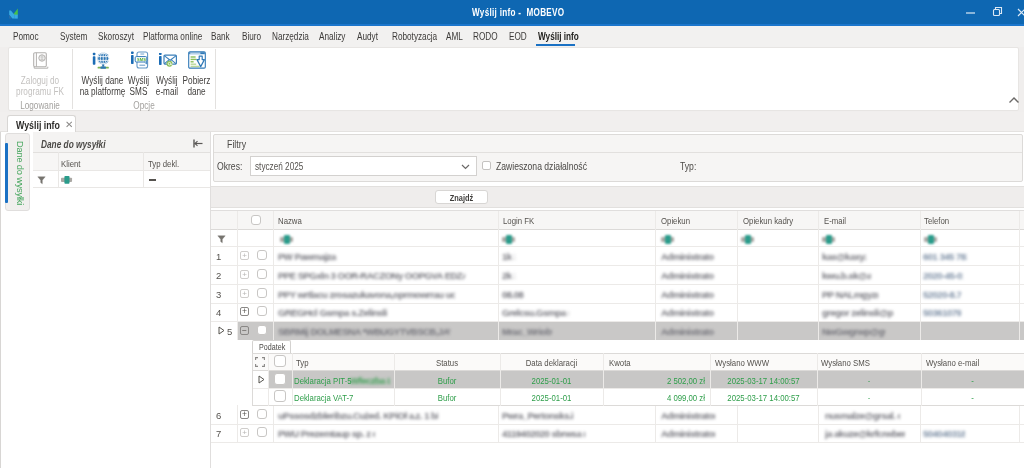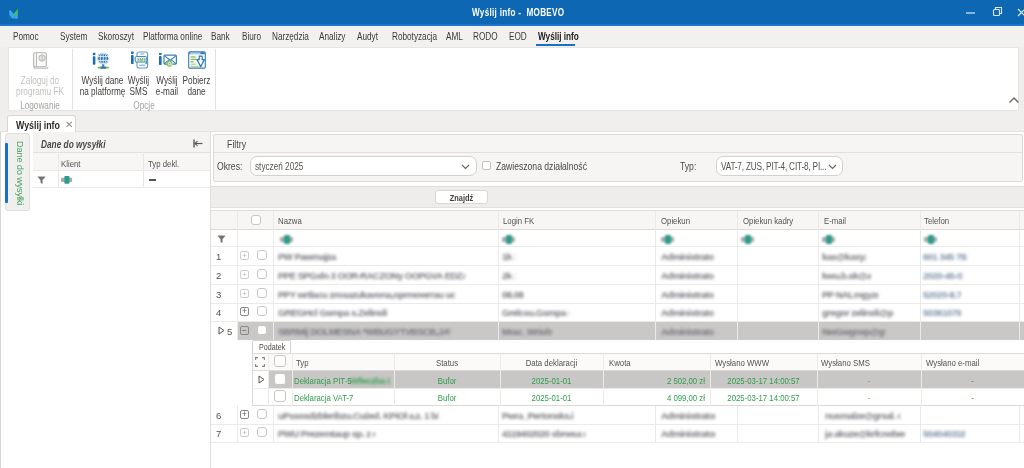--- a/index.html
+++ b/index.html
@@ -47,21 +47,21 @@
   .lp-header { position:absolute; left:41px; top:138px; font-size:10.5px; font-weight:bold; font-style:italic; color:#4b4946; transform:scaleX(0.79); transform-origin:0 50%; }
   .lp-hline { left:33px; top:152px; width:177px; height:1px; background:#e2e0de; }
   .lp-colhead { position:absolute; top:158px; font-size:9.5px; color:#55524e; transform:scaleX(0.82); transform-origin:0 50%; }
   .lp-grid-line { background:#e9e7e5; }
 
   
   .filtrybox { left:213px; top:134px; width:810px; height:48px; background:#f6f5f4; border:1px solid #dcdad8; border-radius:2px; }
   .filtry-title { position:absolute; left:227px; top:138px; font-size:10.5px; color:#4b4946; transform:scaleX(0.84); transform-origin:0 50%; }
   .filtry-hline { left:214px; top:152px; width:808px; height:1px; background:#e2e0de; }
   .flabel { position:absolute; font-size:10.5px; color:#4b4946; transform:scaleX(0.82); transform-origin:0 50%; white-space:nowrap; }
-  .combo { position:absolute; background:#ffffff; border:1px solid #d3d1cf; border-radius:7px; }
+  .combo { position:absolute; background:#ffffff; border:1px solid #d3d1cf; border-radius:0; }
   .combo .ct { position:absolute; left:4px; top:4px; font-size:10px; color:#55524e; white-space:nowrap; transform:scaleX(0.82); transform-origin:0 50%; }
   .searcharea { left:211px; top:186px; width:813px; height:22px; background:#efedec; border-top:1px solid #e2e0de; border-bottom:1px solid #e2e0de; }
   .searchinput { left:221px; top:190px; width:210px; height:14px; background:#ffffff; border:1px solid #d8d6d4; border-radius:3px; }
   .searchbtn { left:435px; top:190px; width:53px; height:14px; background:#ffffff; border:1px solid #d8d6d4; border-radius:3px; text-align:center; }
 
   
   .gh-bg { left:211px; top:211px; width:813px; height:18px; background:#f7f6f5; }
   .ghead { position:absolute; top:215px; font-size:9.5px; color:#55524e; white-space:nowrap; transform:scaleX(0.82); transform-origin:0 50%; }
   .hline { position:absolute; height:1px; background:#eceae8; }
   .vline { position:absolute; width:1px; background:#eceae8; }
@@ -241,26 +241,20 @@
   <span class="flabel" style="left:217px;top:160px">Okres:</span>
   <div class="combo" style="left:250px;top:156px;width:227px;height:20px">
     <span class="ct">styczeń 2025</span>
     <svg style="position:absolute;right:6px;top:7px" width="9" height="6" viewBox="0 0 9 6">
         <path d="M1,1 L4.5,4.5 L8,1" fill="none" stroke="#6b6967" stroke-width="1.2"></path>
       </svg>
   </div>
   <div class="abs" style="left:482px;top:161px;width:9px;height:9px;background:#fff;border:1px solid #c4c2c0;border-radius:2px"></div>
   <span class="flabel" style="left:496px;top:160px">Zawieszona działalność</span>
   <span class="flabel" style="left:680px;top:160px">Typ:</span>
-  <div class="combo" style="left:716px;top:156px;width:127px;height:20px">
-    <span class="ct" style="letter-spacing:-0.2px">VAT-7, ZUS, PIT-4, CIT-8, PI...</span>
-    <svg style="position:absolute;right:5px;top:7px" width="9" height="6" viewBox="0 0 9 6">
-        <path d="M1,1 L4.5,4.5 L8,1" fill="none" stroke="#6b6967" stroke-width="1.2"></path>
-      </svg>
-  </div>
 
   <div class="abs searcharea"></div>
   <div class="abs searchbtn">
       <span style="position:absolute;left:0;right:0;top:2px;font-size:9px;color:#3f3d3b;font-weight:bold;transform:scaleX(0.82)">Znajdź</span>
     </div>
 
   <div class="abs gh-bg"></div>
   <div class="cb" style="left:251px;top:215px"></div>
   <span class="ghead" style="left:278px">Nazwa</span>
   <span class="ghead" style="left:503px">Login FK</span>

